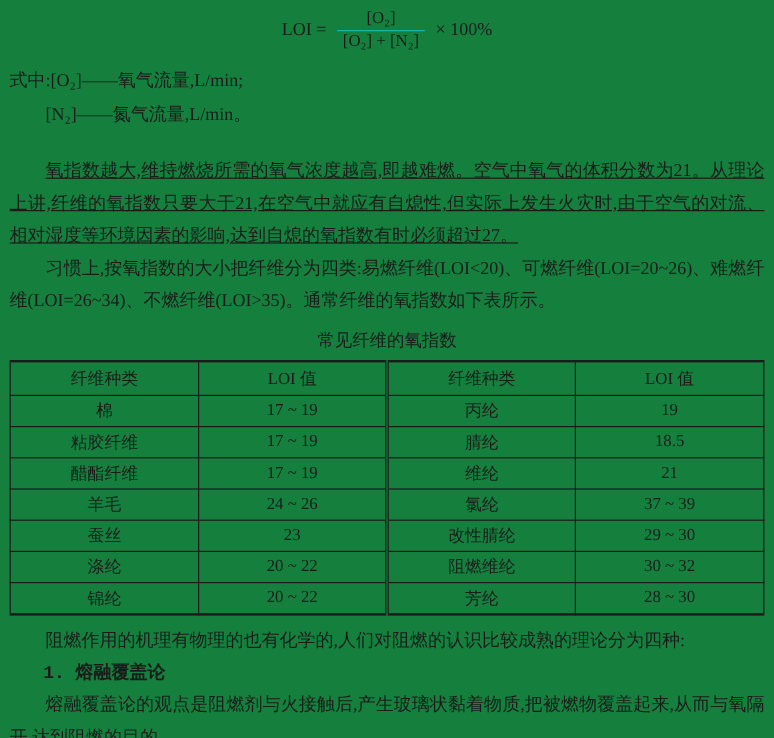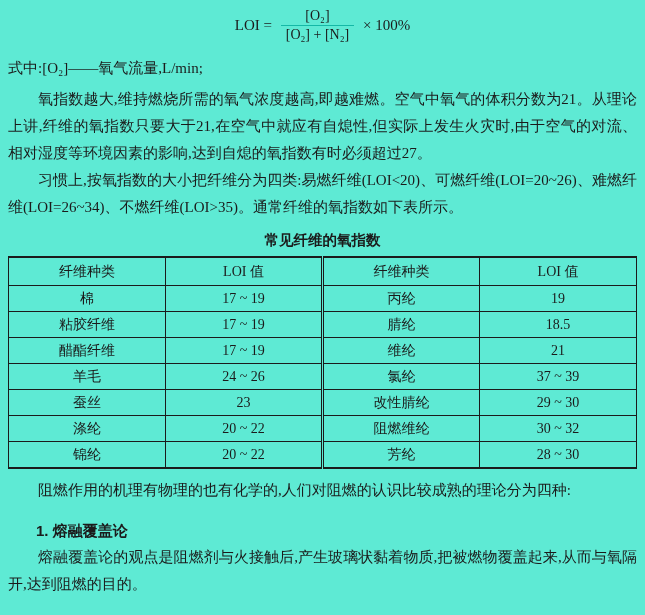--- a/index.html
+++ b/index.html
@@ -1,40 +1,40 @@
 <!DOCTYPE html>
 <html><head>
 <meta charset="utf-8">
 <style>
   html, body { margin: 0; padding: 0; background: #ffffff; }
   .page {
     width: 645px; height: 615px;
     box-sizing: border-box;
     padding: 0 8px;
-    background: #5eead4;
+    background: #15803d;
     color: #1b1b1b;
     font-family: "Liberation Serif", "DejaVu Serif", serif;
     font-size: 15px;
     overflow: hidden;
   }
   
   .formula { text-align: center; padding-top: 8px; height: 46px; }
   .formula .f-part { display: inline-block; vertical-align: middle; font-size: 15px; }
   .frac { display: inline-block; vertical-align: middle; text-align: center; margin: 0 5px; }
   .frac .num { display: block; border-bottom: 1px solid #14b8a6; padding: 0 5px 1px; font-size: 14px; }
   .frac .den { display: block; padding: 1px 5px 0; font-size: 14px; }
   
   .defline { line-height: 28px; }
   .defline.indent { padding-left: 30px; }
   
   .para { margin: 0; text-indent: 2em; line-height: 27px; text-align: justify; }
-  .para.first { margin-top: 4px; }
+  .para.first { margin-top: 20px; text-decoration: underline; }
   
   .table-title {
-    text-align: center; font-weight: bold; font-size: 14.5px;
+    text-align: center; font-weight: normal; font-size: 14.5px;
     font-family: "Liberation Sans", "DejaVu Sans", sans-serif;
     margin: 10px 0 7px; line-height: 18px;
   }
   table.loi {
     width: 100%; border-collapse: collapse;
     border-top: 2px solid #1b1b1b; border-bottom: 2px solid #1b1b1b;
     border-left: 1px solid #1b1b1b; border-right: 1px solid #1b1b1b;
     font-size: 14px;
   }
   table.loi th, table.loi td {
@@ -43,39 +43,40 @@
     font-weight: normal; padding: 0;
     width: 25%;
   }
   table.loi th { height: 27px; }
   table.loi td { height: 25px; }
   table.loi th.mid, table.loi td.mid { border-left: 3px double #1b1b1b; }
   
   .para.after-table { margin-top: 8px; }
   .subheading {
     font-weight: bold;
-    font-family: Liberation Sans, sans-serif;
-    font-size: 15px; line-height: 27px; padding-left: 28px; margin-top: 13px;
+    font-family: Liberation Mono, monospace;
+    font-size: 15px; line-height: 27px; padding-left: 28px;
   }
 </style>
 </head>
 <body>
 
 <div class="page">
 
   <div class="formula">
     <span class="f-part">LOI =</span>
     <span class="frac">
       <span class="num">[O₂]</span>
       <span class="den">[O₂] + [N₂]</span>
     </span>
     <span class="f-part">× 100%</span>
   </div>
 
   <div class="defline">式中:[O₂]——氧气流量,L/min;</div>
+  <div class="defline indent">[N₂]——氮气流量,L/min。</div>
 
   <p class="para first">氧指数越大,维持燃烧所需的氧气浓度越高,即越难燃。空气中氧气的体积分数为21。从理论上讲,纤维的氧指数只要大于21,在空气中就应有自熄性,但实际上发生火灾时,由于空气的对流、相对湿度等环境因素的影响,达到自熄的氧指数有时必须超过27。</p>
   <p class="para">习惯上,按氧指数的大小把纤维分为四类:易燃纤维(LOI&lt;20)、可燃纤维(LOI=20~26)、难燃纤维(LOI=26~34)、不燃纤维(LOI&gt;35)。通常纤维的氧指数如下表所示。</p>
 
   <div class="table-title">常见纤维的氧指数</div>
 
   <table class="loi">
     <thead>
       <tr>
         <th>纤维种类</th>

